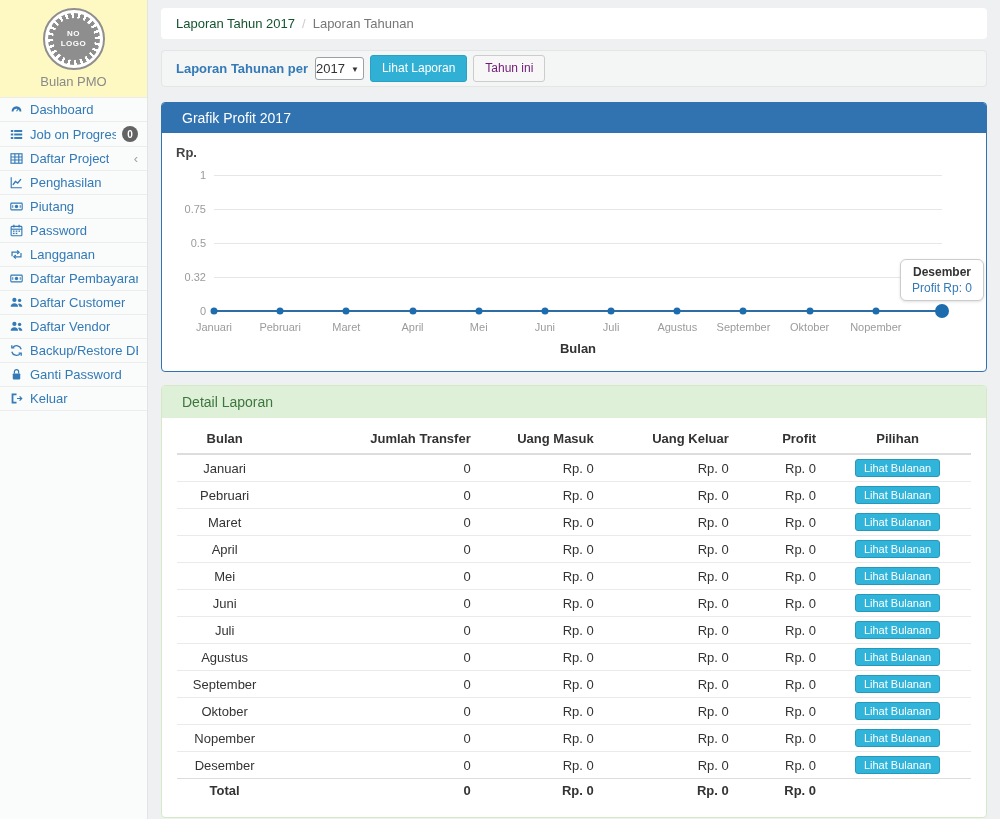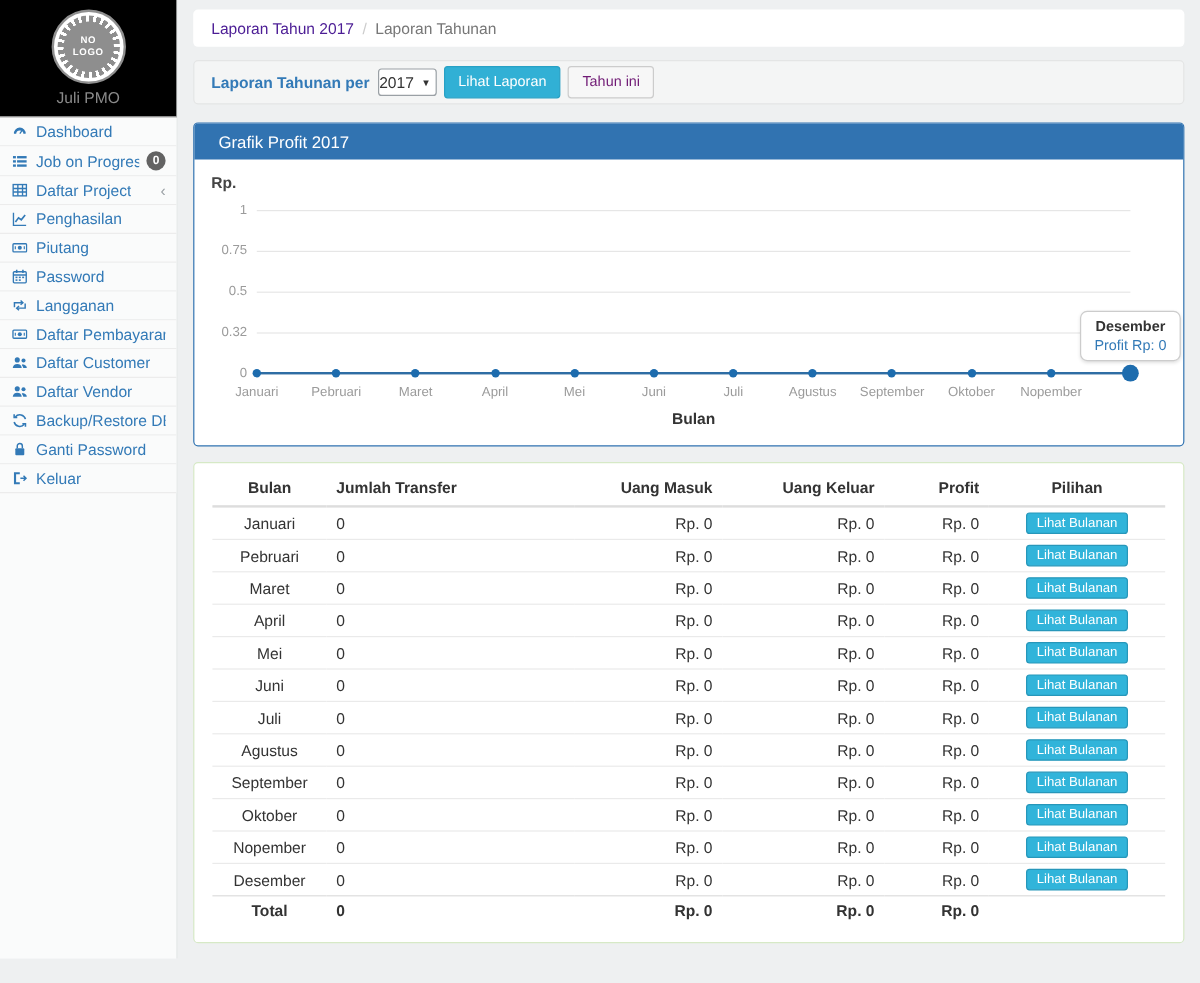--- a/index.html
+++ b/index.html
@@ -5,21 +5,21 @@
   * { box-sizing: border-box; margin: 0; padding: 0; }
   html,body { width:1000px; }
   body {
     font-family: "Liberation Sans", "DejaVu Sans", sans-serif;
     font-size: 13px; color:#333; background:#eef0f1;
   }
   .page { display:flex; min-height:786px; align-items:stretch; }
 
   
   .sidebar { width:148px; background:#fafbfb; border-right:1px solid #e2e4e5; flex:0 0 148px; }
-  .logo-box { background:#000000; border-bottom:1px solid #ececec; padding:6px 0 8px; text-align:center; }
+  .logo-box { background:#fef9c3; border-bottom:1px solid #ececec; padding:6px 0 8px; text-align:center; }
   .logo-circle { width:62px;height:62px;border:2px solid #8f8f8f;border-radius:50%;
     background:#fff; margin:2px auto 4px; display:flex;align-items:center;justify-content:center; }
   .starburst { width:52px;height:52px;border-radius:50%; position:relative;
     background:repeating-conic-gradient(#8e8e8e 0deg 9deg, transparent 9deg 15deg);
     display:flex;align-items:center;justify-content:center; }
   .starburst::before { content:""; position:absolute; inset:5px; background:#8e8e8e; border-radius:50%; }
   .logo-text { position:relative; z-index:1; color:#fff; font-size:8px; font-weight:bold; line-height:1.25; letter-spacing:.5px; text-align:center; }
   .brand { color:#8a8a8a; font-size:13px; margin-top:3px; }
 
   .side-item { display:flex; align-items:center; gap:6px; padding:4px 9px; min-height:24px;
@@ -27,21 +27,21 @@
   .side-item .ico { width:15px; height:13px; display:inline-flex; align-items:center; justify-content:center; color:#337ab7; flex:0 0 15px; }
   .side-item .ico svg { width:13px; height:13px; display:block; }
   .side-item .lbl { white-space:nowrap; overflow:hidden; }
   .badge { margin-left:auto; background:#636363; color:#fff; font-size:10px; font-weight:bold;
     min-width:16px; height:16px; border-radius:9px; display:inline-flex; align-items:center; justify-content:center; padding:0 4px; }
   .chev { margin-left:auto; color:#9aa0a5; font-size:13px; line-height:1; }
 
   
   .content { flex:1; padding:8px 13px 0; min-width:0; }
   .breadcrumb-bar { background:#fff; border-radius:4px; padding:8px 15px; margin-bottom:11px; color:#999; }
-  .breadcrumb-bar a { color:#4c1d95; text-decoration:none; }
+  .breadcrumb-bar a { color:#14532d; text-decoration:none; }
   .bc-sep { margin:0 7px; color:#ccc; }
   .bc-current { color:#777; }
 
   .filter-well { background:#f4f5f5; border:1px solid #e4e5e5; border-radius:4px;
     padding:5px 14px; margin-bottom:15px; display:flex; align-items:center; height:37px; }
   .filter-label { color:#337ab7; font-weight:bold; margin-right:7px; }
   .select-wrap { position:relative; display:inline-block; margin-right:6px; }
   .select-wrap select { appearance:none; -webkit-appearance:none; font-family:inherit; font-size:13px;
     padding:3px 18px 3px 0; border:1px solid #9aa0a5; border-radius:3px; background:#fff; color:#333;text-align:center; }
   .select-arrow { position:absolute; right:5px; top:50%; transform:translateY(-50%); font-size:8px; color:#333; pointer-events:none; }
@@ -72,21 +72,21 @@
   .chart-tooltip .tt-text { color:#337ab7; font-size:12px; margin-top:2px; }
 
   
   .table-body { padding:6px 15px 15px; }
   table.report { width:100%; border-collapse:collapse; }
   table.report th { font-weight:bold; padding:7px 8px; border-bottom:2px solid #ddd; font-size:13px; }
   table.report td { padding:4px 8px; border-bottom:1px solid #eaeaea; font-size:13px; }
   table.report tr.total-row td { border-bottom:none; border-top:1px solid #ddd; font-weight:bold; }
   table.report tr.data-row:last-of-type td { border-bottom:none; }
   .c-bulan { width:12%; text-align:center; }
-  .c-transfer { width:26%; text-align:left; }
+  .c-transfer { width:26%; text-align:right; }
   .c-masuk { width:15.5%; text-align:right; }
   .c-keluar { width:17%; text-align:right; }
   .c-profit { width:11%; text-align:right; }
   .c-pilihan { width:18.5%; text-align:center; }
   .btn-xs { font-size:11px; padding:2px 8px; background:#31b4da; border:1px solid #2797ba; color:#fff; border-radius:3px; cursor:pointer; font-family:inherit; }
 </style>
 </head>
 <body>
 
 <div class="page">
@@ -94,21 +94,21 @@
   <aside class="sidebar">
     <div class="logo-box">
       <div class="logo-circle">
         <div class="starburst">
           <div class="logo-text">
             <div>NO</div>
             <div>LOGO</div>
           </div>
         </div>
       </div>
-      <div class="brand">Juli PMO</div>
+      <div class="brand">Bulan PMO</div>
     </div>
     <nav id="side-nav">
         <div class="side-item">
           <span class="ico">
             <svg viewBox="0 0 16 16">
               <path d="M8 4a6 6 0 0 0-6 6.5h2.3A3.7 3.7 0 0 1 8 7.2a3.7 3.7 0 0 1 3.7 3.3H14A6 6 0 0 0 8 4z" fill="currentColor"></path>
               <path d="M8 10.2 11.2 6" stroke="currentColor" stroke-width="1.3" fill="none"></path>
             </svg>
           </span>
           <span class="lbl">Dashboard</span>
@@ -306,20 +306,21 @@
             <div class="chart-xlabel" style="left: 408px; top: 200px;">Bulan</div>
             <div class="chart-tooltip" style="left: 730px; top: 118px;">
               <div class="tt-title">Desember</div>
               <div class="tt-text">Profit Rp: 0</div>
             </div>
           </div>
       </div>
     </section>
 
     <section class="panel panel-green">
+      <div class="panel-heading">Detail Laporan</div>
       <div class="table-body">
         <table class="report">
           <thead>
               <tr id="report-head">
                 <th class="c-bulan">Bulan</th>
                 <th class="c-transfer">Jumlah Transfer</th>
                 <th class="c-masuk">Uang Masuk</th>
                 <th class="c-keluar">Uang Keluar</th>
                 <th class="c-profit">Profit</th>
                 <th class="c-pilihan">Pilihan</th>

